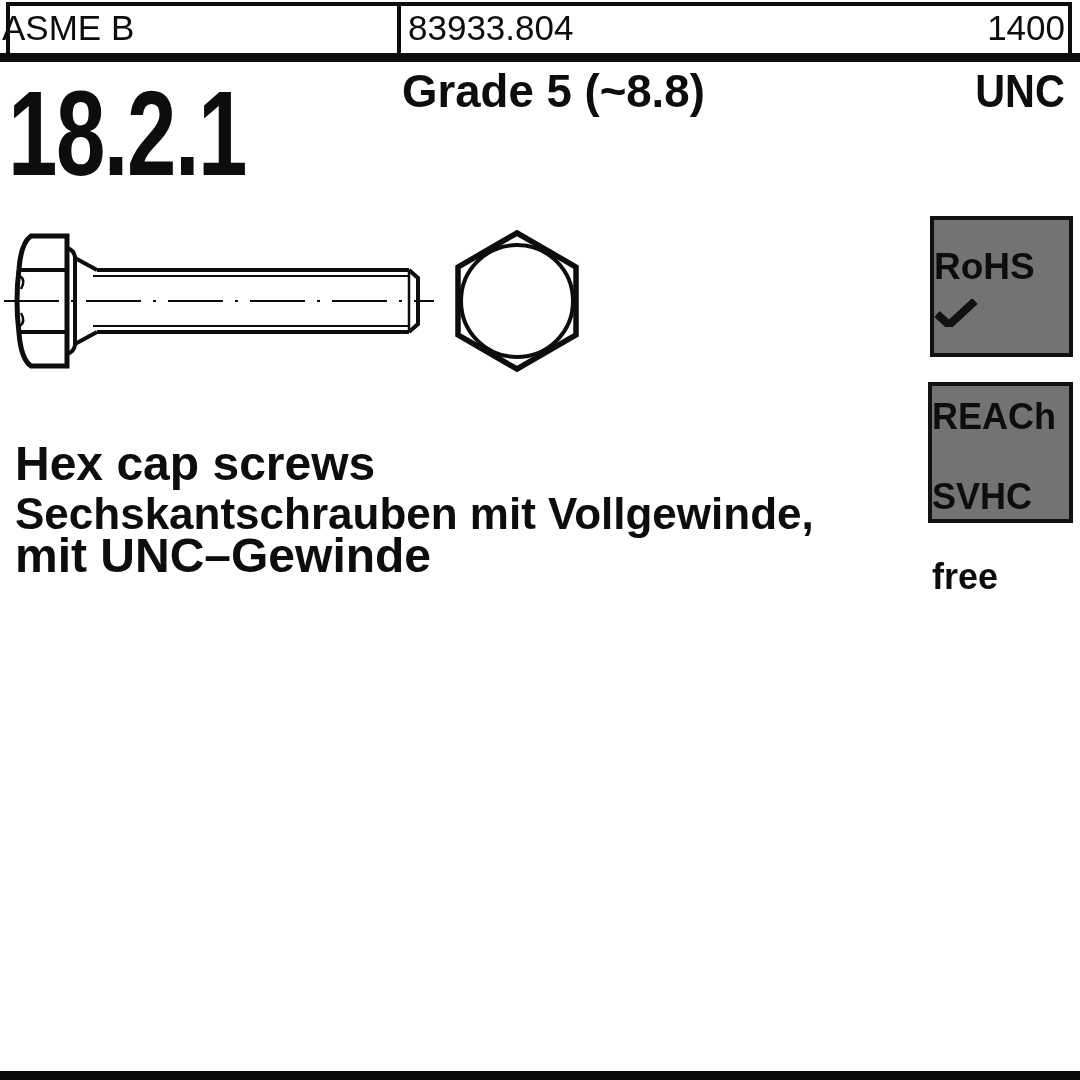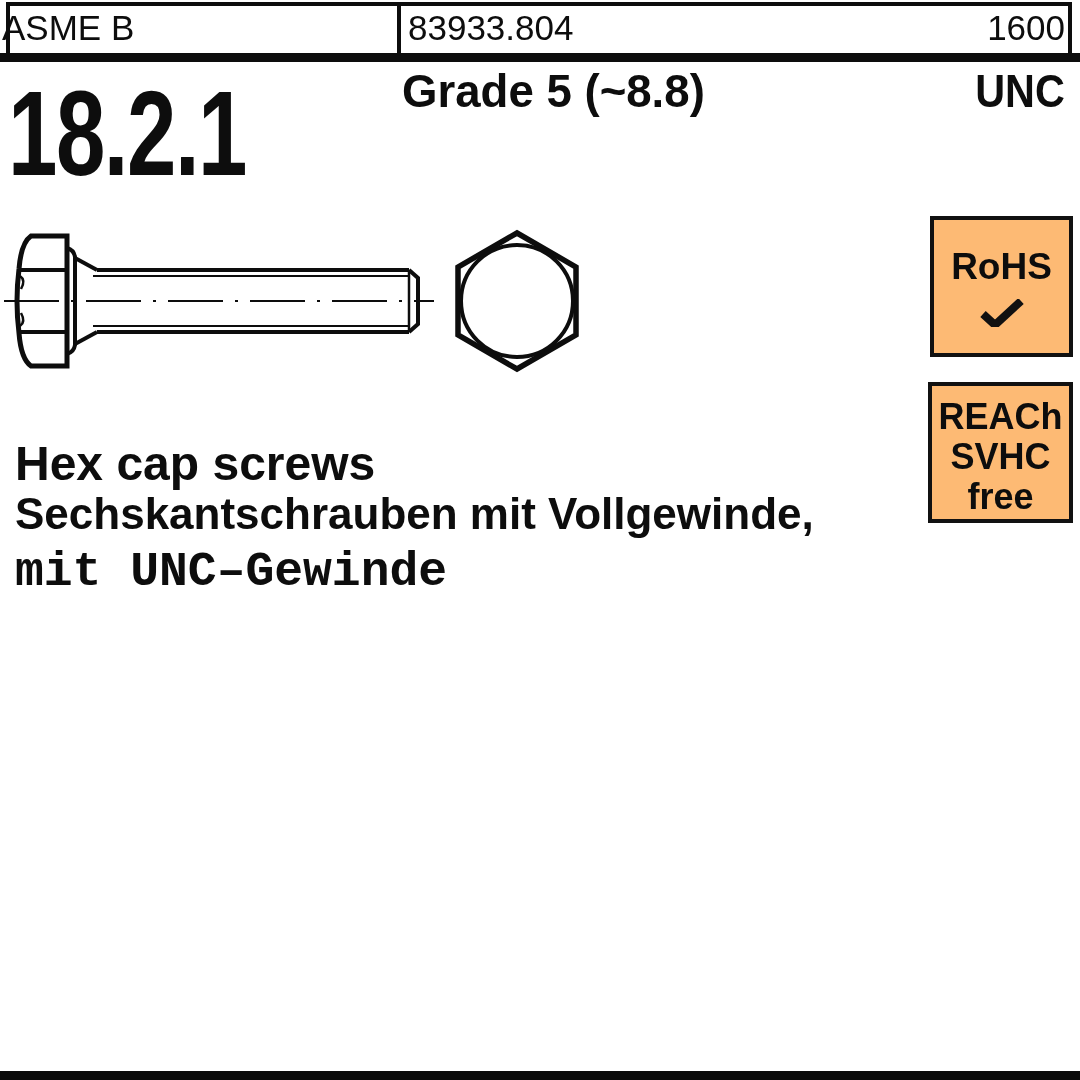--- a/index.html
+++ b/index.html
@@ -44,52 +44,52 @@
   .thread {
     position:absolute; right:15px; top:67px;
     font-size:47px; font-weight:700; line-height:1; white-space:nowrap;
     transform:scaleX(0.88); transform-origin:right top;
   }
   
   .drawing { position:absolute; left:0; top:215px; }
   
   .badge {
     position:absolute; box-sizing:border-box;
-    border:4px solid #111111; background:#fdba74;
-    display:flex; flex-direction:column; align-items:center;
+    border:4px solid #111111; background:#737373;
+    display:flex; flex-direction:column; 
   }
   .badge-rohs { left:930px; top:216px; width:143px; height:141px; padding-top:28px; }
   .rohs-label { font-size:37px; font-weight:700; line-height:1; }
   .check-svg { margin-top:14px; }
-  .badge-reach { left:928px; top:382px; width:145px; height:141px; padding-top:11px; }
+  .badge-reach { left:928px; top:382px; width:145px; height:141px; padding-top:11px;gap:40px; }
   .reach-line { font-size:36px; font-weight:700; line-height:40px; white-space:nowrap; }
   
   .title {
     position:absolute; left:15px;
     font-weight:700; line-height:1; white-space:nowrap; letter-spacing:0px;
   }
   .title-en  { top:440px; font-size:48px; }
   .title-de1 { top:492px; font-size:44px;text-align:center; }
-  .title-de2 { top:548px; font-size:48px;font-family:Liberation Mono, monospace; }
+  .title-de2 { top:532px; font-size:48px; }
   
   .bottom-bar {
     position:absolute; left:0; top:1071px; width:1080px; height:9px;
     background:#0a0a0a;
   }
 </style>
 </head>
 <body>
 
 <div class="canvas">
 
   <div class="hdr-outline"></div>
   <div class="hdr-divider"></div>
   <div class="hdr-text hdr-std">ASME B</div>
   <div class="hdr-text hdr-art">83933.804</div>
-  <div class="hdr-text hdr-page">1600</div>
+  <div class="hdr-text hdr-page">1400</div>
   <div class="hdr-bar"></div>
 
   <div class="section-number">18.2.1</div>
   <div class="grade">Grade 5 (~8.8)</div>
   <div class="thread">UNC</div>
 
   <svg class="drawing" width="600" height="172" viewBox="0 215 600 172" fill="none" stroke="#0d0d0d" stroke-linecap="butt" stroke-linejoin="miter">
     <g>
 
       <path d="M 4 301 L 434 301" stroke-width="2" stroke-dasharray="55 12 3 12"></path>

